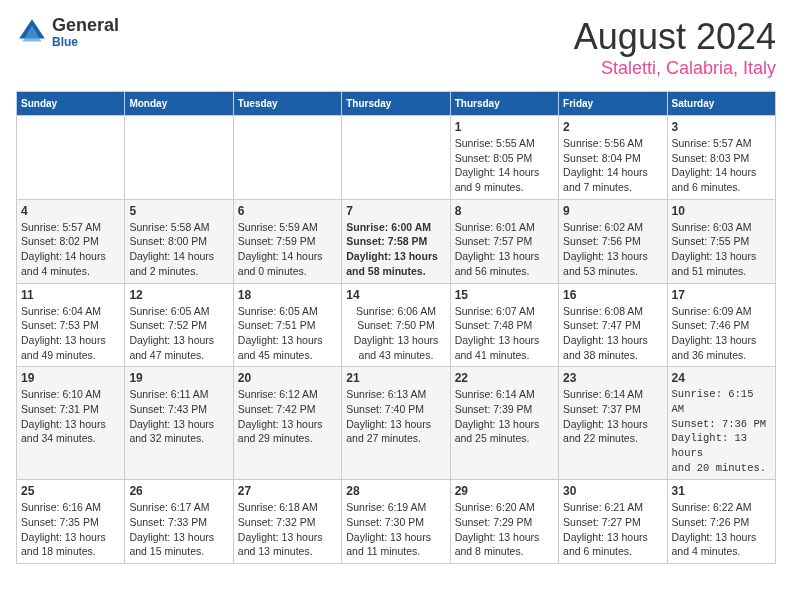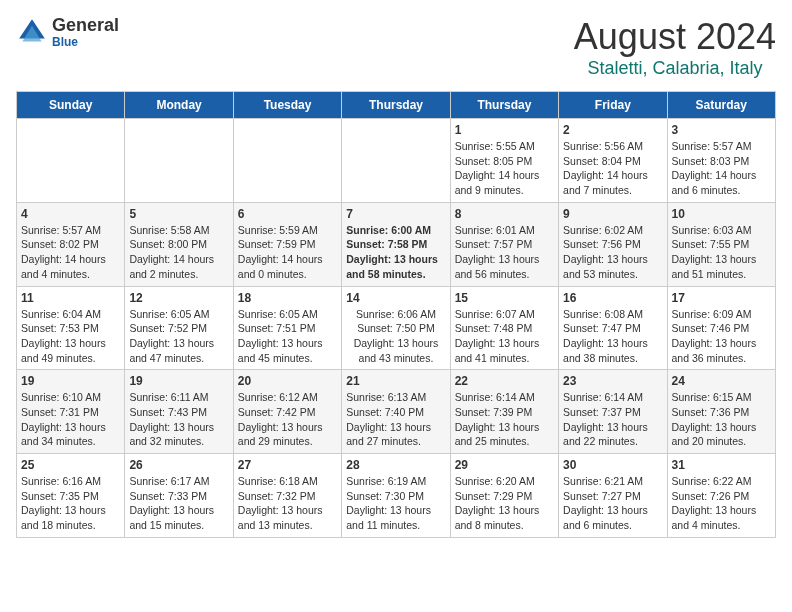--- a/index.html
+++ b/index.html
@@ -34,43 +34,43 @@
       font-size: 12px;
       font-weight: bold;
       color: #1a5fa8;
     }
     .logo-icon {
       width: 32px;
       height: 32px;
       margin-right: 4px;
     }
     .title-block {
-      text-align: center;
+      text-align: right;
     }
     .month-title {
       font-size: 36px;
       font-weight: normal;
       color: #333;
     }
     .location-title {
       font-size: 18px;
-      color: #0f766e;
+      color: #ec4899;
     }
     table {
       width: 100%;
       border-collapse: collapse;
       table-layout: fixed;
     }
     thead tr th {
       background-color: #1a5fa8;
       color: #fff;
       padding: 6px 4px;
-      font-size: 12px;
+      font-size: 10px;
       font-weight: bold;
-      text-align: center;
+      text-align: left;
       border: 1px solid #ccc;
     }
     tbody tr td {
       vertical-align: top;
       border: 1px solid #ccc;
       padding: 4px 4px;
       font-size: 10.5px;
       color: #333;
       height: 80px;
       background: #fff;
@@ -290,21 +290,21 @@
         </td>
         <td>
           <div class="day-number">23</div>
           <div class="day-info" style="white-space: pre-line;">Sunrise: 6:14 AM
 Sunset: 7:37 PM
 Daylight: 13 hours
 and 22 minutes.</div>
         </td>
         <td>
           <div class="day-number">24</div>
-          <div class="day-info" style="white-space: pre-line;">Sunrise: 6:15 AM
+          <div class="day-info" style="white-space: pre-line; font-family: Liberation Mono, monospace;">Sunrise: 6:15 AM
 Sunset: 7:36 PM
 Daylight: 13 hours
 and 20 minutes.</div>
         </td>
       </tr>
       <tr>
         <td>
           <div class="day-number">25</div>
           <div class="day-info" style="white-space: pre-line;">Sunrise: 6:16 AM
 Sunset: 7:35 PM

